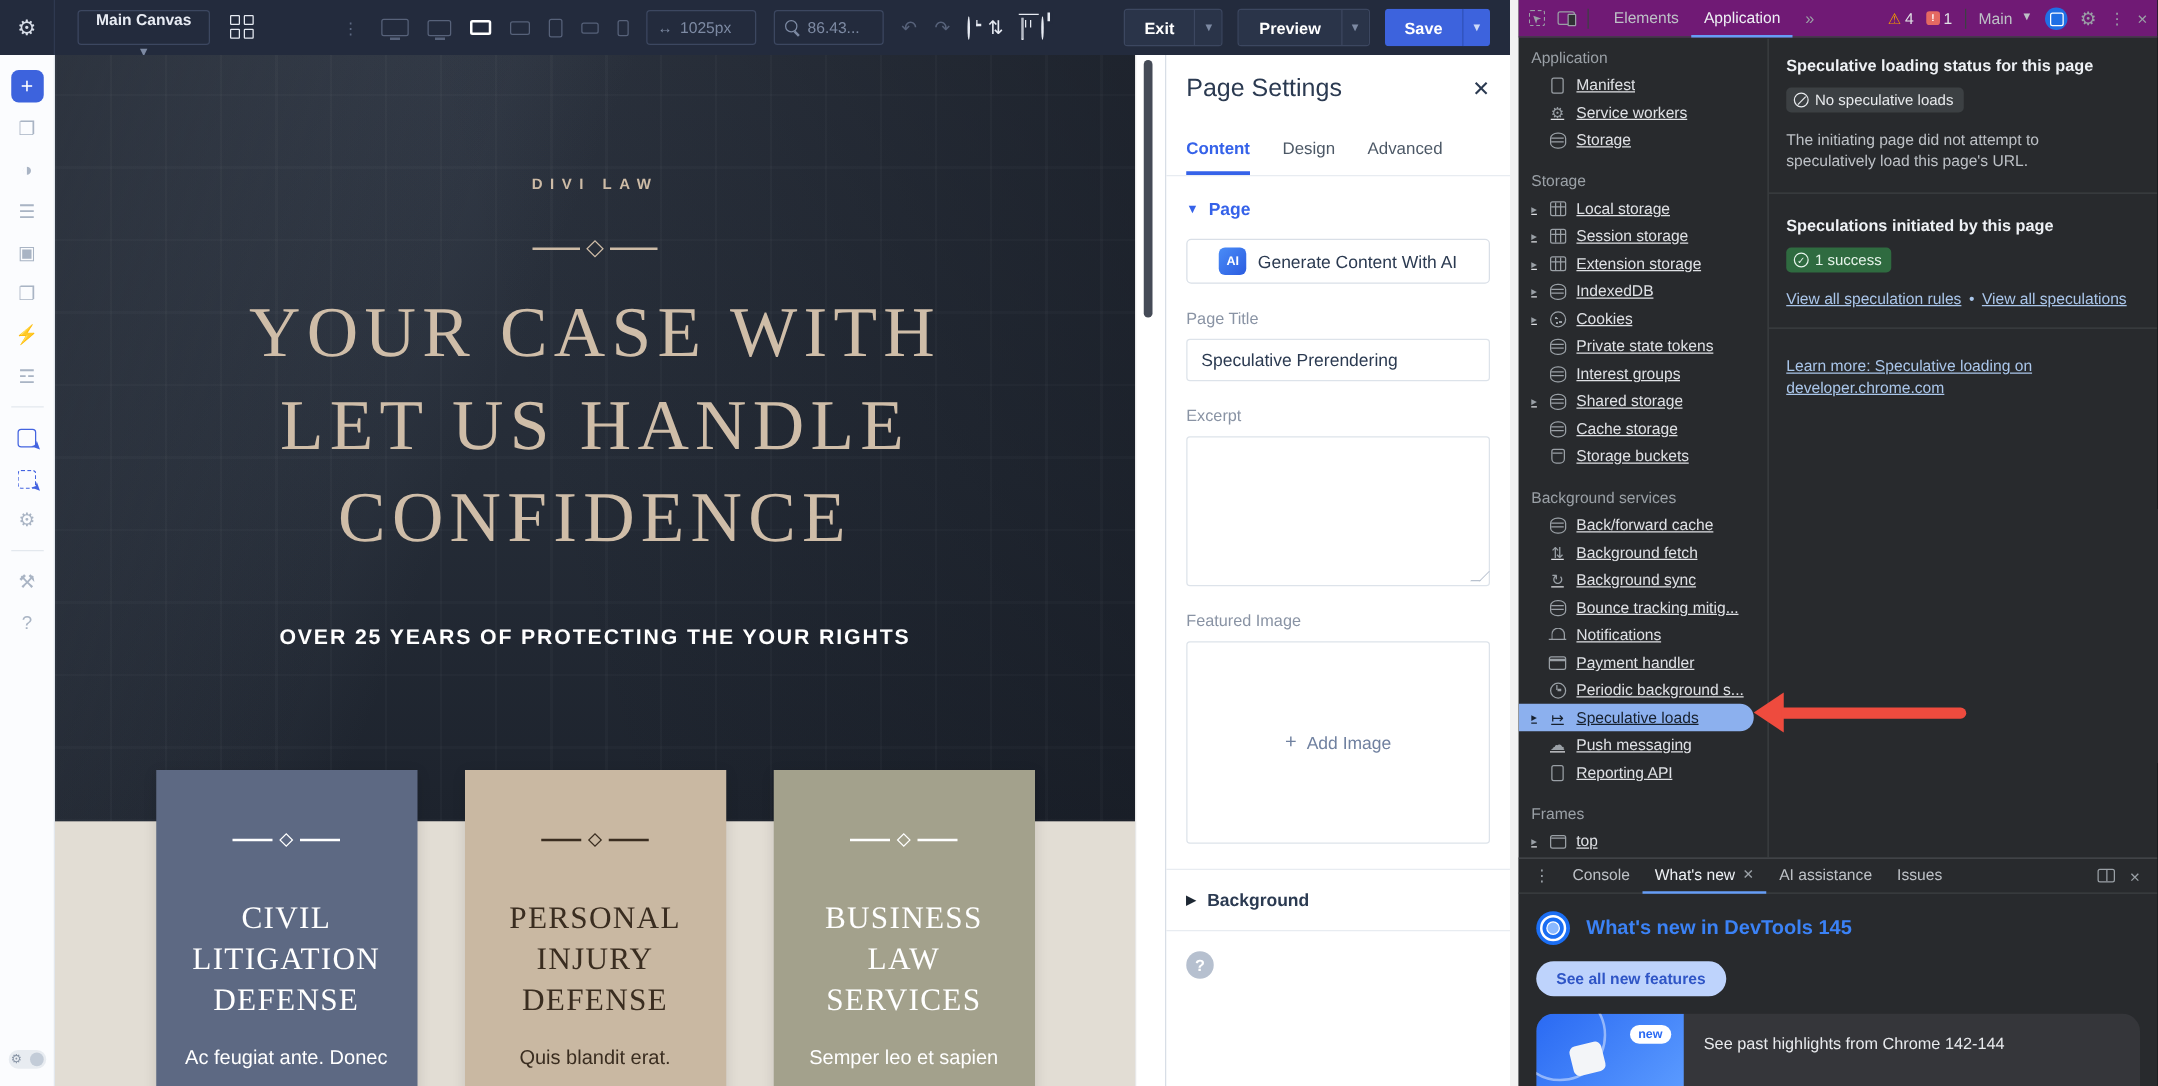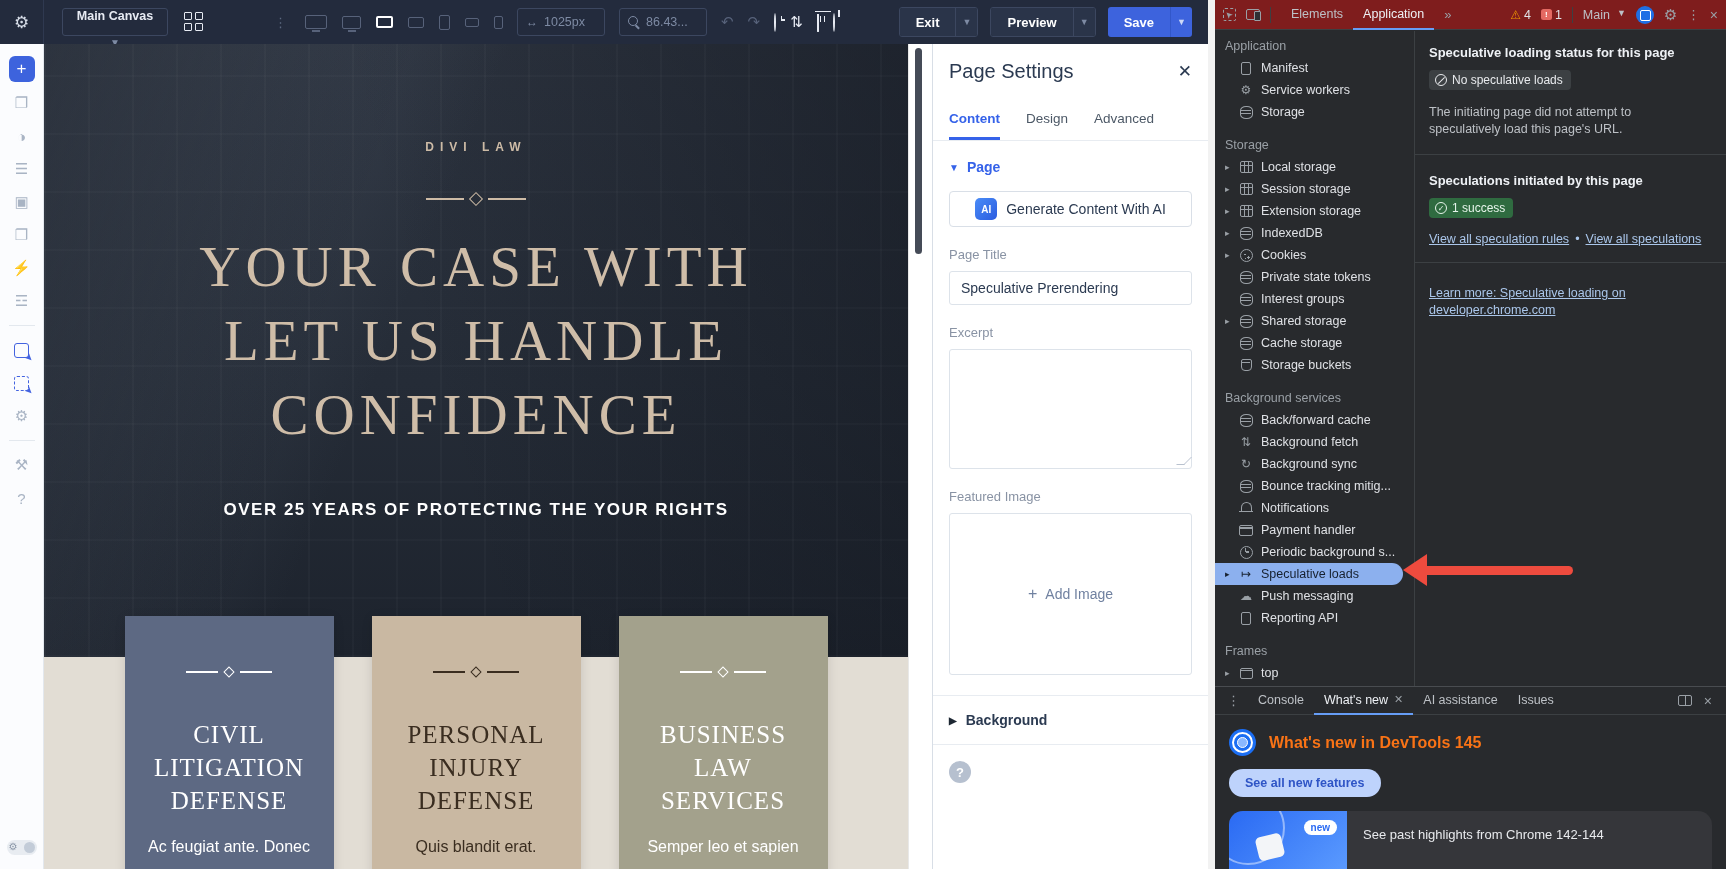--- a/index.html
+++ b/index.html
@@ -181,21 +181,21 @@
   .help-dot { margin-top:16px; width:22px; height:22px; border-radius:50%; background:#b6c0cf;
     color:#fff; font-size:13px; font-weight:bold; display:flex; align-items:center;
     justify-content:center; cursor:pointer; }
 
   
   .gap-strip { position:absolute; left:1208px; top:0; width:7px; height:869px; background:#f2f2f2; }
 
   
   .devtools { position:absolute; left:1215px; top:0; width:511px; height:869px;
     background:#282a2d; color:#dfe1e5; font-size:12.5px; }
-  .dt-toolbar { height:30px; background:#7f1d1d; border-bottom:1px solid #3c4043;
+  .dt-toolbar { height:30px; background:#701a75; border-bottom:1px solid #3c4043;
     display:flex; align-items:center; padding:0 8px; gap:10px; }
   .dt-ico { color:#9aa0a6; cursor:pointer; display:flex; align-items:center; }
   .i-inspect { position:relative; width:13px; height:13px; border:1.5px dashed #9aa0a6;
     border-radius:2px; }
   .i-inspect::after { content:'\27A4'; position:absolute; left:1px; top:1px; font-size:9px;
     color:#9aa0a6; transform:rotate(-135deg); }
   .i-devicebar { position:relative; width:14px; height:11px; border:1.5px solid #9aa0a6;
     border-radius:2px; }
   .i-devicebar::after { content:''; position:absolute; right:-2px; bottom:-2px; width:5px;
     height:8px; border:1.5px solid #9aa0a6; border-radius:1px; background:#2f3033; }
@@ -216,21 +216,21 @@
     cursor:pointer; }
   .blue-orb::after { content:''; position:absolute; left:4.5px; top:4.5px; width:9px; height:9px;
     border:1.5px solid #fff; border-radius:2px; }
   
   .dt-body { position:absolute; top:31px; left:0; right:0; bottom:183px; display:flex; }
   .dt-tree { width:200px; border-right:1px solid #3c4043; overflow:hidden; padding-top:4px; }
   .tree-header { height:22px; display:flex; align-items:center; padding-left:10px;
     color:#9aa0a6; }
   .tree-gap { height:11px; }
   .tree-row { height:22px; display:flex; align-items:center; padding-left:10px; gap:0;
-    cursor:pointer; color:#dfe1e5; position:relative; }
+    cursor:pointer; color:#dfe1e5; position:relative;text-decoration:underline; }
   .tree-row .arrow { width:13px; font-size:9px; color:#9aa0a6; flex:none; }
   .tree-row .t-ic { width:16px; margin-right:7px; display:flex; align-items:center;
     justify-content:center; color:#9aa0a6; flex:none; font-size:12px; }
   .tree-row .t-lbl { white-space:nowrap; overflow:hidden; text-overflow:ellipsis; }
   .tree-row.selected { background:#8cb0ee; border-radius:0 12px 12px 0; color:#16202e;
     width:188px; }
   .tree-row.selected .arrow, .tree-row.selected .t-ic { color:#16202e; }
   
   .ic { position:relative; display:inline-block; color:inherit; }
   .ic-file { width:10px; height:13px; border:1.5px solid currentColor; border-radius:2px; }
@@ -310,21 +310,21 @@
     border-radius:2px; }
   .i-split::after { content:''; position:absolute; left:6px; top:0; bottom:0; width:1.5px;
     background:#9aa0a6; }
   .dr-content { padding:14px 14px 0; }
   .dr-headrow { display:flex; align-items:center; gap:13px; }
   .chrome-logo { width:27px; height:27px; border-radius:50%; background:#1b6ef3; position:relative; }
   .chrome-logo::before { content:''; position:absolute; inset:3px; border:2px solid #fff;
     border-radius:50%; }
   .chrome-logo::after { content:''; position:absolute; inset:8px; background:#8ab8ff;
     border-radius:50%; border:1.5px solid #fff; }
-  .dr-title { font-size:16px; font-weight:bold; color:#f97316; }
+  .dr-title { font-size:16px; font-weight:bold; color:#3b82f6; }
   .dr-cta { display:inline-block; margin-top:13px; background:#bed3fc; color:#2f55c6;
     font-size:12.5px; font-weight:bold; border:0; border-radius:15px; padding:7px 16px;
     cursor:pointer; font-family:"Liberation Sans",sans-serif; }
   .dr-card { margin-top:14px; margin-left:0; height:62px; background:#35363a;
     border-radius:14px 14px 0 0; display:flex; overflow:hidden; align-items:flex-start; }
   .dr-thumb { width:118px; height:62px; flex:none; position:relative;
     background:linear-gradient(135deg,#2a6af3,#5b9bff); border-radius:8px 0 0 0; }
   .dr-thumb::before { content:''; position:absolute; left:-18px; top:-20px; width:70px;
     height:70px; border:2px solid rgba(255,255,255,.45); border-radius:50%; }
   .dr-thumb::after { content:''; position:absolute; left:28px; top:24px; width:26px; height:24px;

